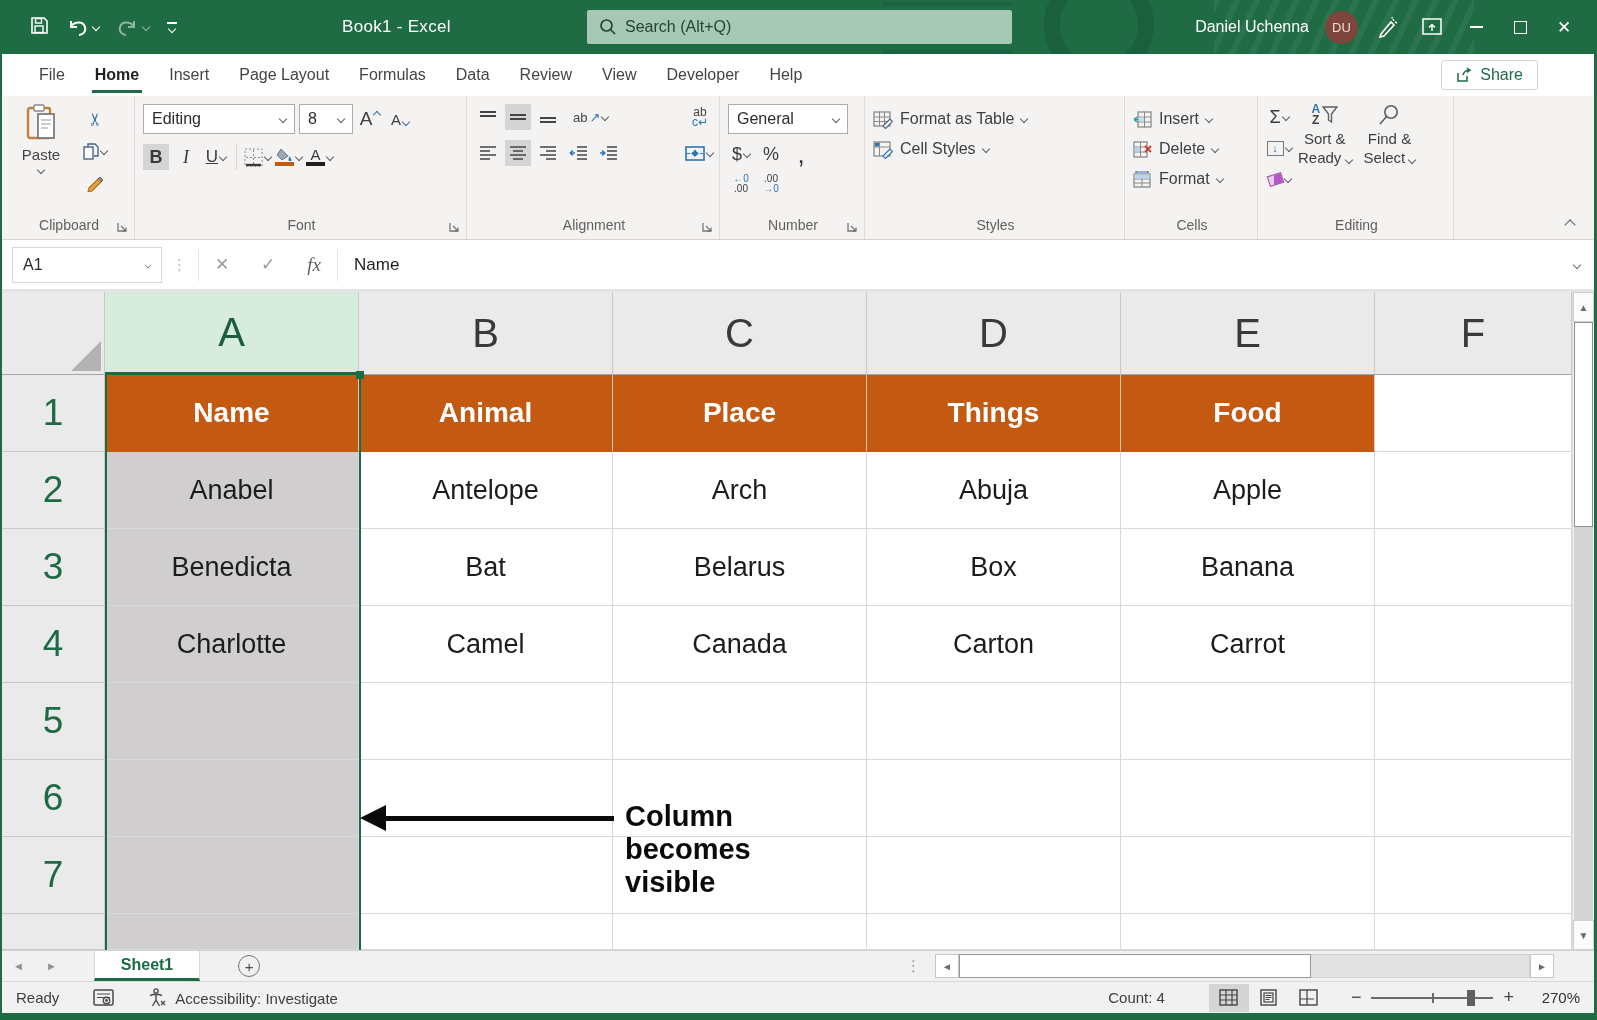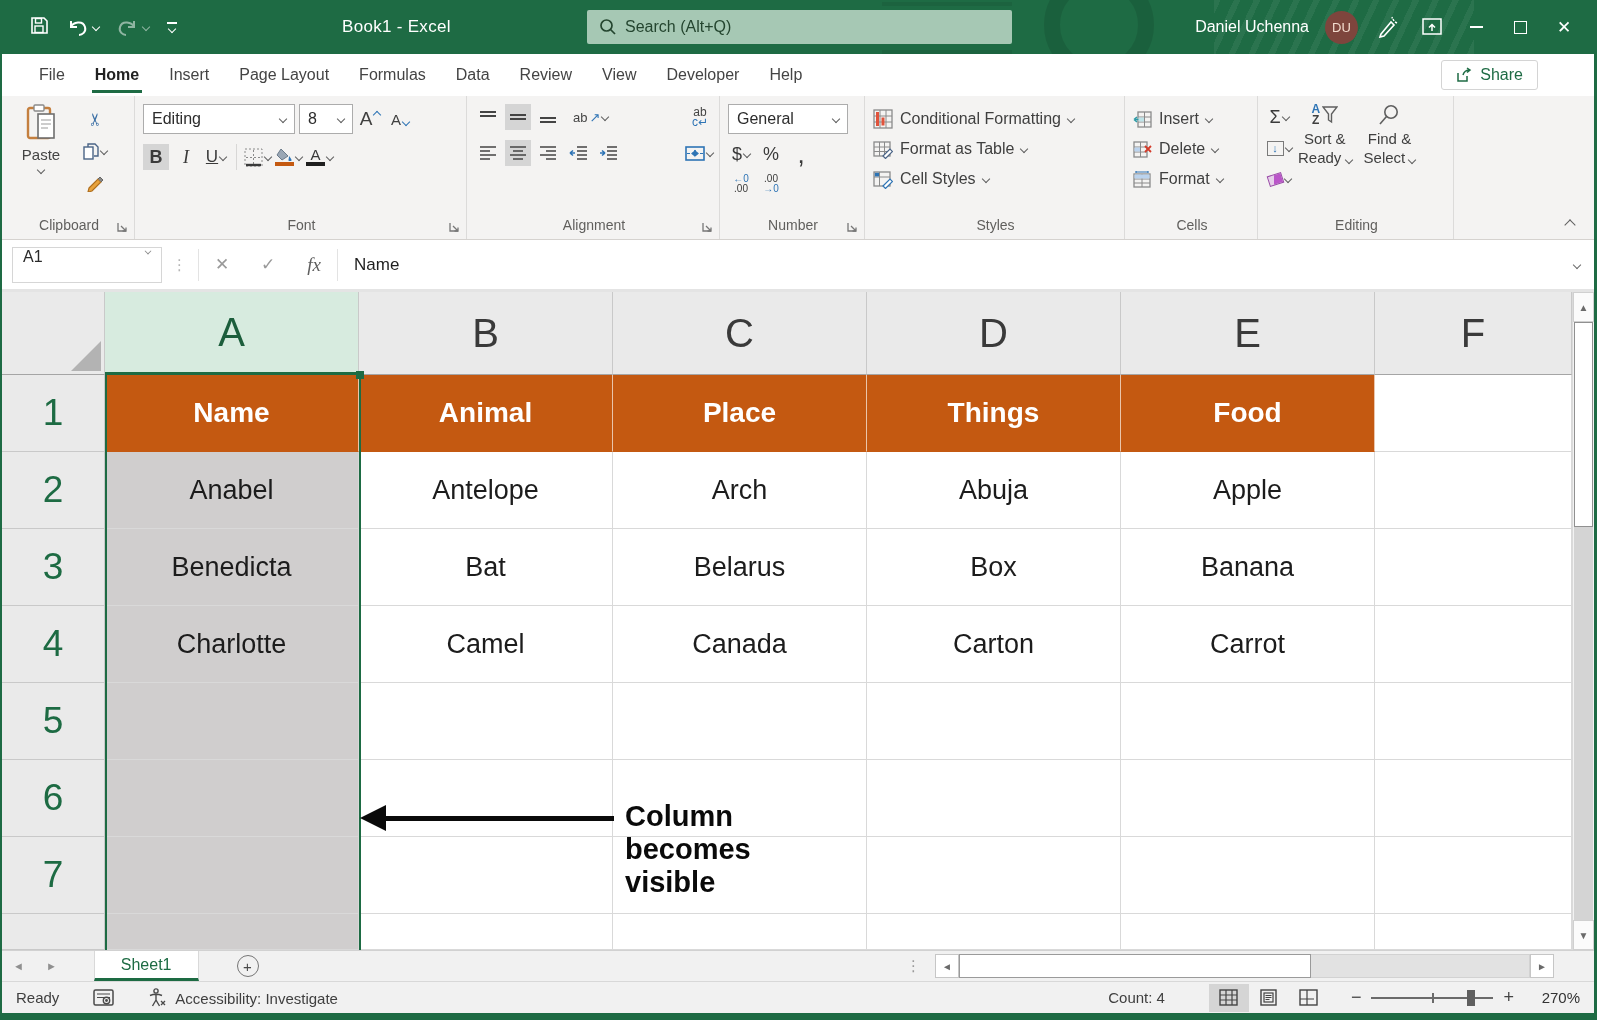--- a/index.html
+++ b/index.html
@@ -76,21 +76,21 @@
   .azstack { display:flex; flex-direction:column; line-height:11px; font-size:12px; font-weight:bold; }
   .collapse { position:absolute; right:20px; bottom:10px; width:8px; height:8px;
     border-left:1.8px solid #5f5f5f; border-top:1.8px solid #5f5f5f; transform:rotate(45deg); }
   .decbtn { display:flex; flex-direction:column; line-height:10px; font-size:10px; color:#3a3a3a; align-items:center;}
   .blue { color:#2E74B5; }
 
   
   .formulabar { height:52px; flex:0 0 52px; background:#fff; border-bottom:3px solid #E4E4E4;
     display:flex; align-items:center; position:relative; }
   .namebox { width:150px; height:36px; margin-left:10px; border:1px solid #D6D6D6; display:flex;
-    padding:0 10px; font-size:16px; color:#2a2a2a; justify-content:space-between; }
+    align-items:center; padding:0 10px; font-size:16px; color:#2a2a2a; justify-content:space-between; }
   .fbdots { color:#B5B5B5; font-size:15px; margin:0 10px; letter-spacing:1px;}
   .fbtn { width:46px; height:36px; display:flex; align-items:center; justify-content:center;
     color:#9a9a9a; font-size:17px; background:none; border:none; }
   .fxit { font-family:"Liberation Serif",serif; font-style:italic; font-size:19px; color:#5f5f5f; }
   .fbdiv { width:1px; height:32px; background:#E3E3E3; }
   .fbval { margin-left:16px; font-size:17px; color:#1f1f1f; }
   .fbchev { position:absolute; right:14px; }
 
   
   .grid-wrap { flex:1 1 auto; position:relative; background:#fff; overflow:hidden; }
@@ -128,21 +128,21 @@
   .arrow-line { position:absolute; left:376px; top:524px; width:236px; height:5px; background:#0a0a0a; }
   .arrow-head { position:absolute; left:358px; top:513px; width:0; height:0;
     border-right:26px solid #0a0a0a; border-top:13px solid transparent; border-bottom:13px solid transparent; }
   .ann-text { position:absolute; left:623px; top:508px; font-size:29px; font-weight:bold; color:#0a0a0a; }
 
   
   .tabbar { height:31px; flex:0 0 31px; background:#F1F1F1; border-top:1px solid #D1D1D1;
     display:flex; align-items:stretch; position:relative; }
   .navarr { display:flex; align-items:center; font-size:11px; color:#8f8f8f; padding:0 11px; }
   .sheettab { background:#fff; padding:0 26px; display:flex; align-items:center; font-size:16px;
-    font-weight:normal; color:#1D6B43; border-left:1px solid #D9D9D9; border-right:1px solid #D9D9D9;
+    font-weight:bold; color:#1D6B43; border-left:1px solid #D9D9D9; border-right:1px solid #D9D9D9;
     border-bottom:3px solid #1D6B43; margin-left:26px; }
   .addsheet { width:22px; height:22px; border-radius:50%; border:1px solid #767676; color:#4a4a4a;
     display:flex; align-items:center; justify-content:center; font-size:15px; margin:4px 0 0 38px; }
   .hscroll { margin-left:auto; margin-right:40px; display:flex; align-items:center; width:648px; }
   .hsdots { color:#9a9a9a; font-size:15px; margin-right:14px; }
   .hsbtn { width:24px; height:24px; background:#fff; border:1px solid #C6C6C6; color:#6a6a6a;
     font-size:10px; display:flex; align-items:center; justify-content:center; }
   .hthumb { width:352px; height:24px; background:#fff; border:1px solid #9a9a9a; }
   .htrack { flex:1; height:24px; background:#E2E2E2; border:1px solid #D2D2D2; border-left:none; }
 
@@ -464,30 +464,20 @@
       <div class="glabel">
           <span>Number</span>
         </div>
       <svg class="launcher" width="12" height="12" viewBox="0 0 12 12">
           <path d="M2 2v8h8" fill="none" stroke="#777" stroke-width="1.3"></path>
           <path d="M5 5l5 5M10 6.5V10H6.5" fill="none" stroke="#777" stroke-width="1.3"></path>
         </svg>
     </div>
 
     <div class="rgroup" style="width:260px">
-      <div class="stylerow">
-        <svg width="20" height="20" viewBox="0 0 20 20">
-            <rect x="1" y="1" width="18" height="18" fill="none" stroke="#8a8a8a" stroke-width="1.3"></rect>
-            <path d="M1 7h18M1 13h18M7 1v18M13 1v18" stroke="#8a8a8a" stroke-width="1"></path>
-            <rect x="3" y="3" width="3" height="14" fill="#E0533C"></rect>
-            <rect x="8.5" y="8.5" width="3" height="8" fill="#E0533C"></rect>
-          </svg>
-        <span>Conditional Formatting</span>
-        <span class="cv"></span>
-      </div>
       <div class="stylerow">
         <svg width="20" height="20" viewBox="0 0 20 20">
             <rect x="1" y="3" width="16" height="14" fill="none" stroke="#8a8a8a" stroke-width="1.3"></rect>
             <path d="M1 8h16M1 12.5h16M6.5 3v14M11.5 3v14" stroke="#8a8a8a" stroke-width="1"></path>
             <path d="M10 17l7-7 2.5 2.5-7 7z" fill="#fff" stroke="#4a6487" stroke-width="1.2"></path>
           </svg>
         <span>Format as Table</span>
         <span class="cv"></span>
       </div>
       <div class="stylerow">

